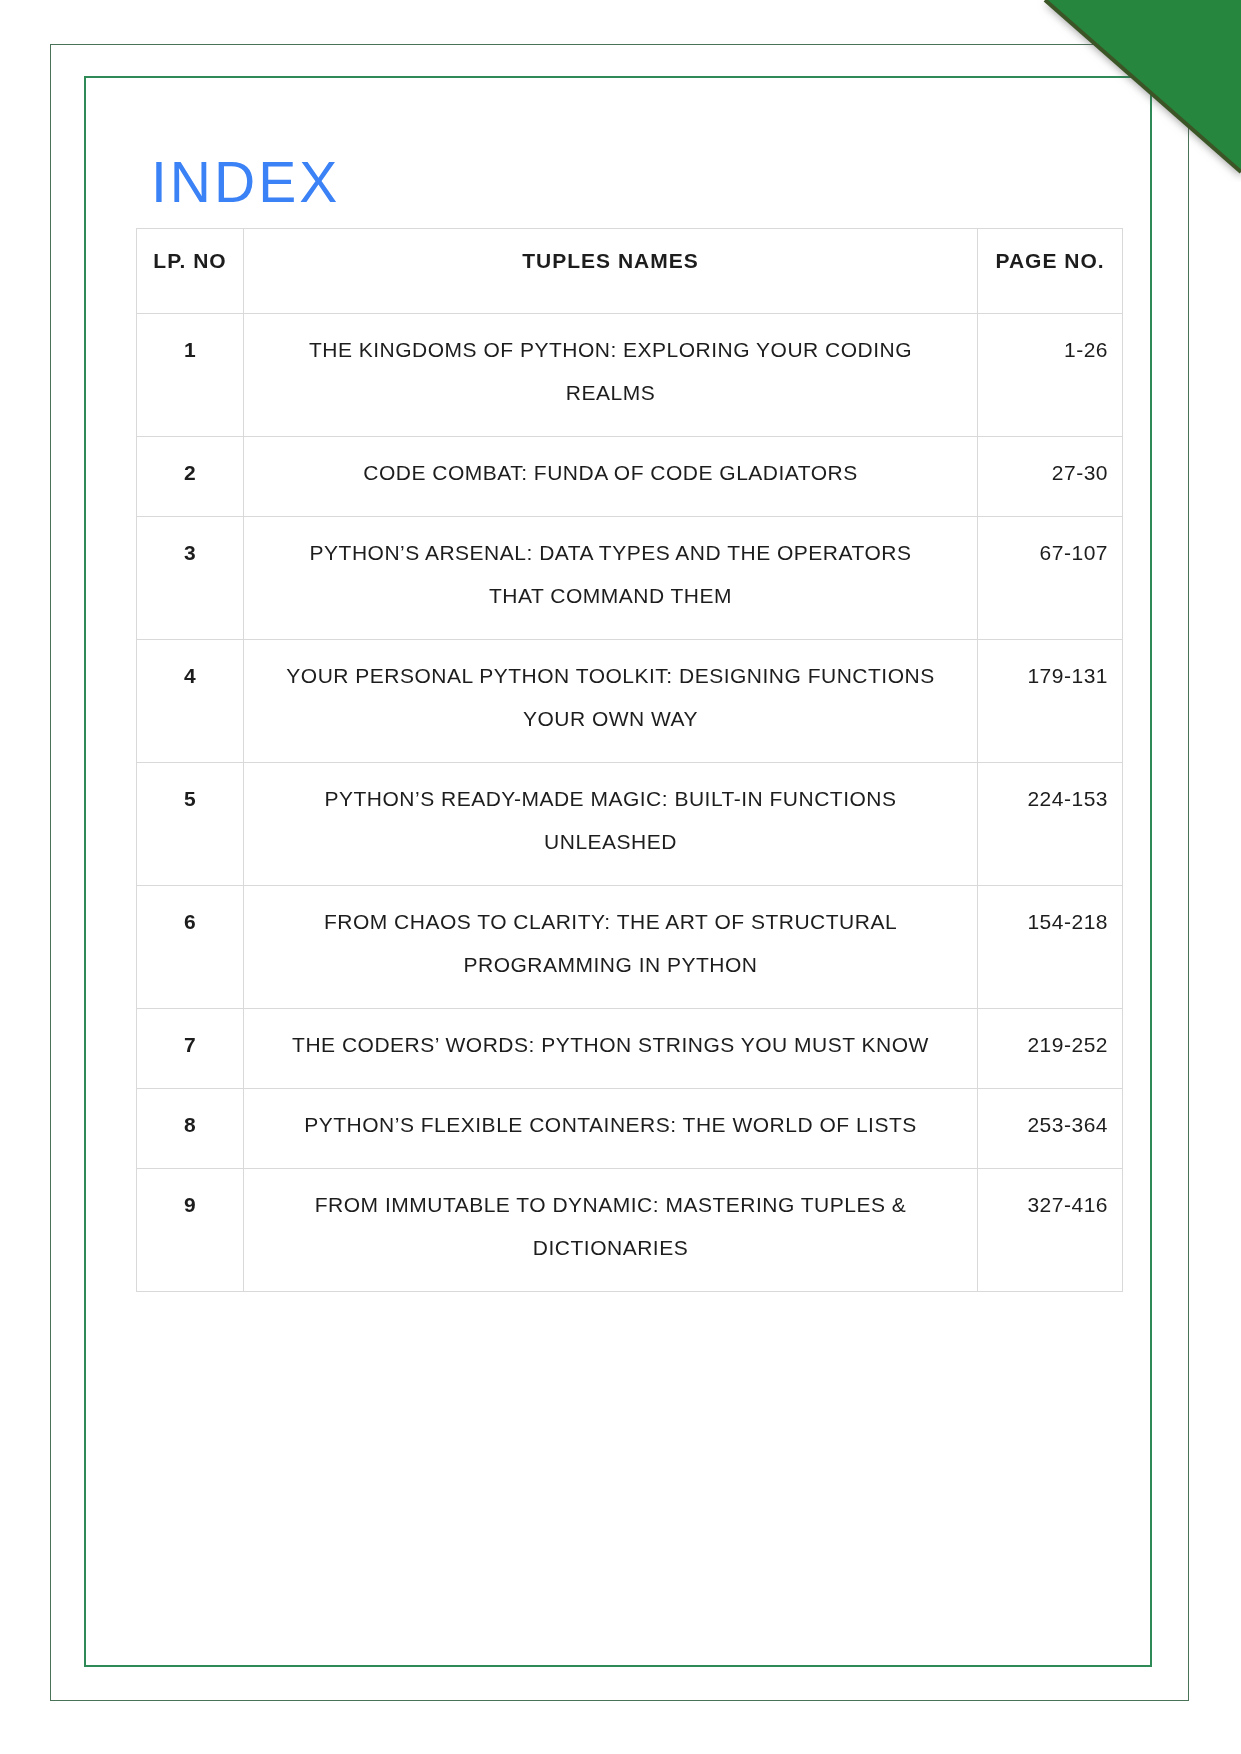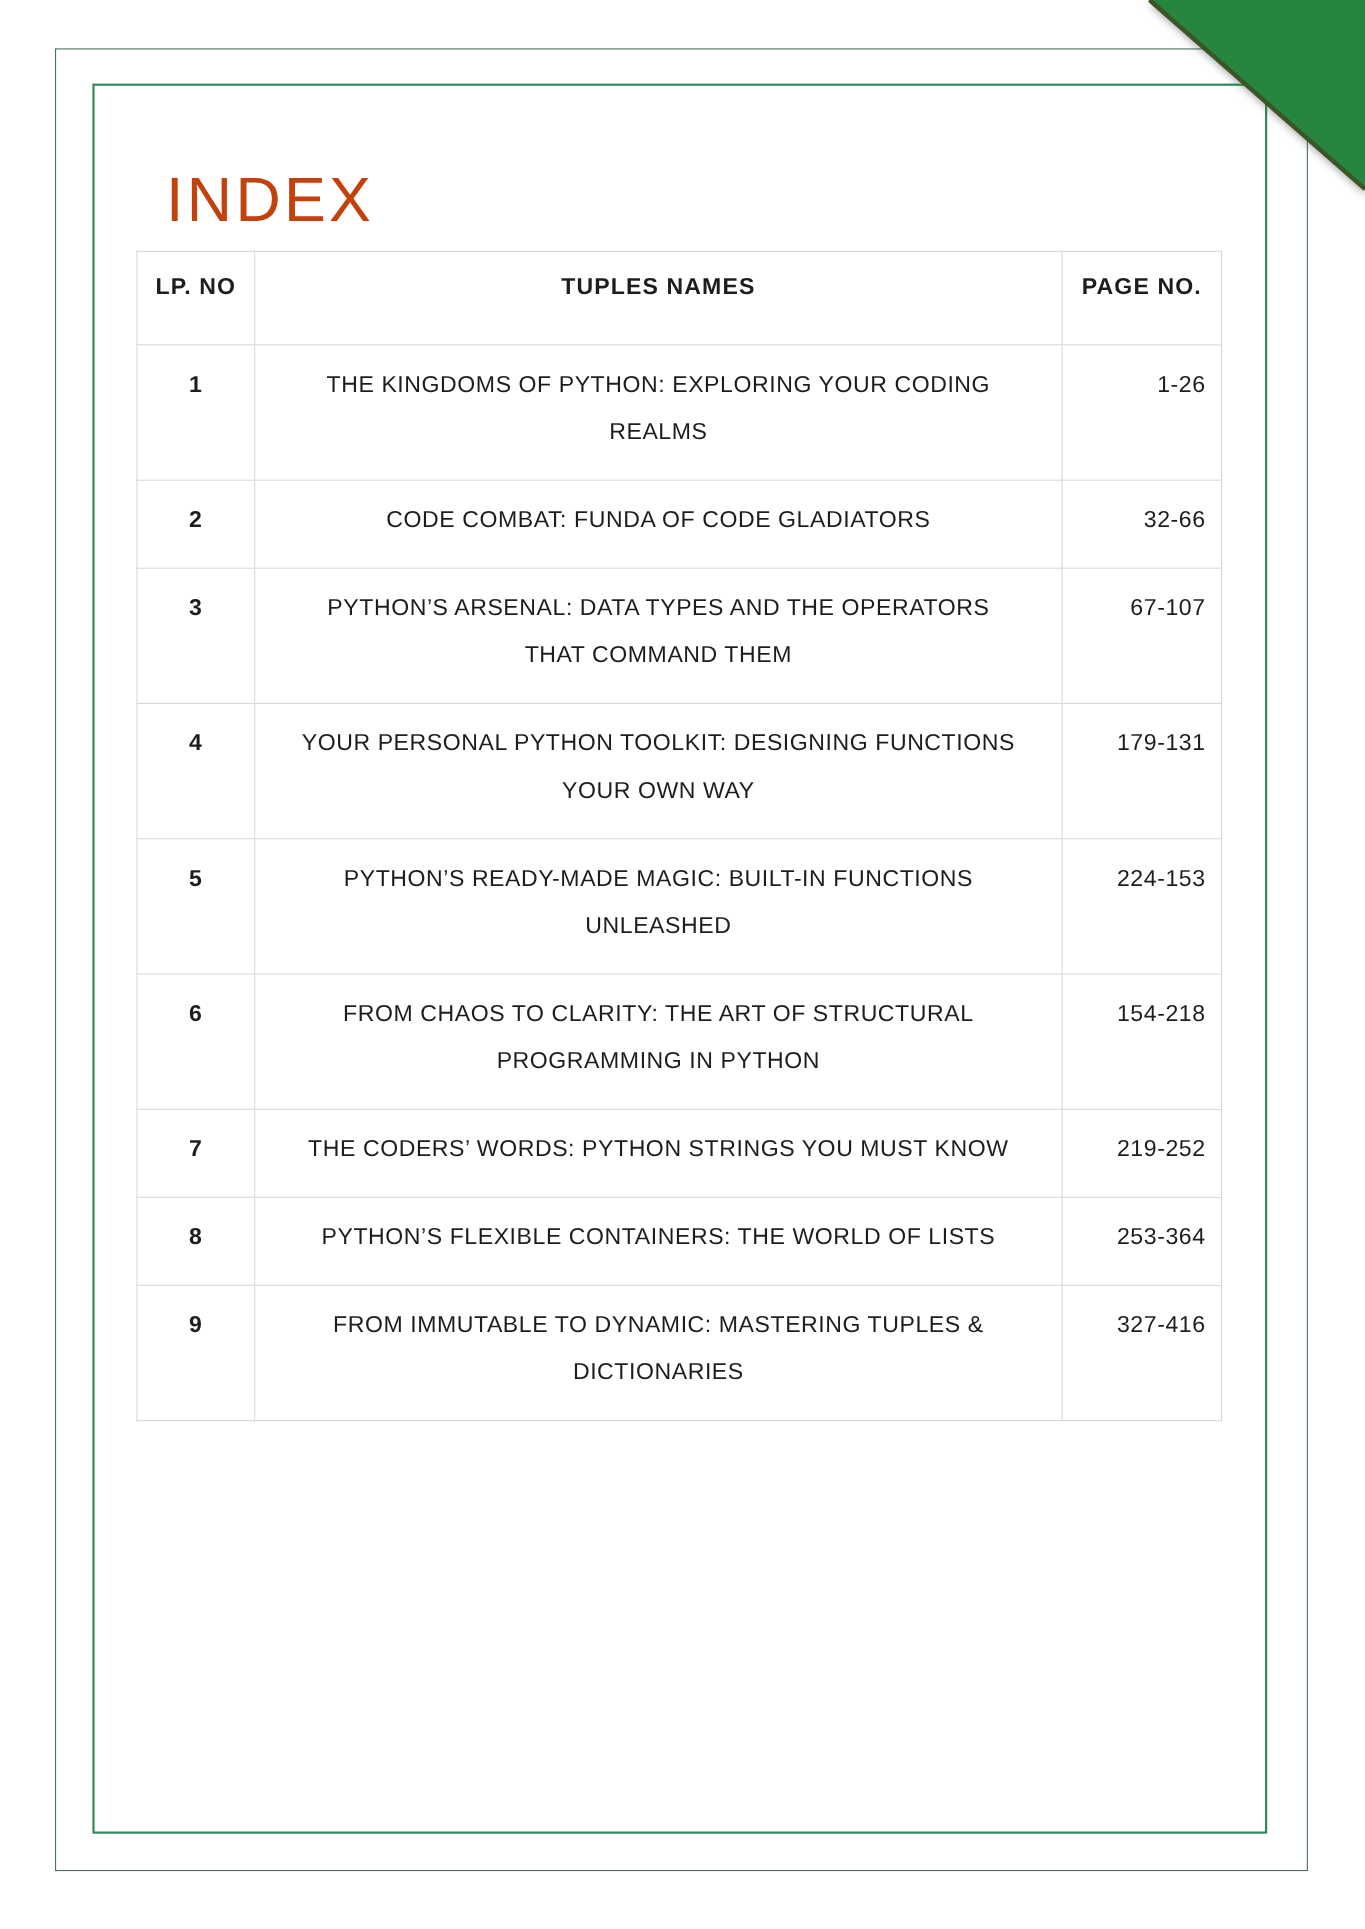--- a/index.html
+++ b/index.html
@@ -39,28 +39,28 @@
     width: 206px; height: 182px;
     z-index: 3;
   }
   
   .page-title {
     position: absolute;
     left: 151px; top: 150px;
     font-size: 57px;
     font-weight: 300;
     letter-spacing: 3px;
-    color: #c2410c;
+    color: #3b82f6;
     line-height: 1.15;
     z-index: 2;
   }
   
   table.index-table {
     position: absolute;
-    left: 124px; top: 228px;
+    left: 136px; top: 228px;
     width: 986px;
     border-collapse: collapse;
     table-layout: fixed;
     z-index: 2;
   }
   .index-table col.c-no      { width: 107px; }
   .index-table col.c-chapter { width: 734px; }
   .index-table col.c-page    { width: 145px; }
   .index-table th, .index-table td {
     border: 1px solid #d9d9d9;
@@ -126,21 +126,21 @@
     <tbody>
       <tr>
         <td class="cell-no">1</td>
         <td class="cell-chapter">THE KINGDOMS OF PYTHON: EXPLORING YOUR CODING
 REALMS</td>
         <td class="cell-page">1-26</td>
       </tr>
       <tr>
         <td class="cell-no">2</td>
         <td class="cell-chapter">CODE COMBAT: FUNDA OF CODE GLADIATORS</td>
-        <td class="cell-page">32-66</td>
+        <td class="cell-page">27-30</td>
       </tr>
       <tr>
         <td class="cell-no">3</td>
         <td class="cell-chapter">PYTHON’S ARSENAL: DATA TYPES AND THE OPERATORS
 THAT COMMAND THEM</td>
         <td class="cell-page">67-107</td>
       </tr>
       <tr>
         <td class="cell-no">4</td>
         <td class="cell-chapter">YOUR PERSONAL PYTHON TOOLKIT: DESIGNING FUNCTIONS

